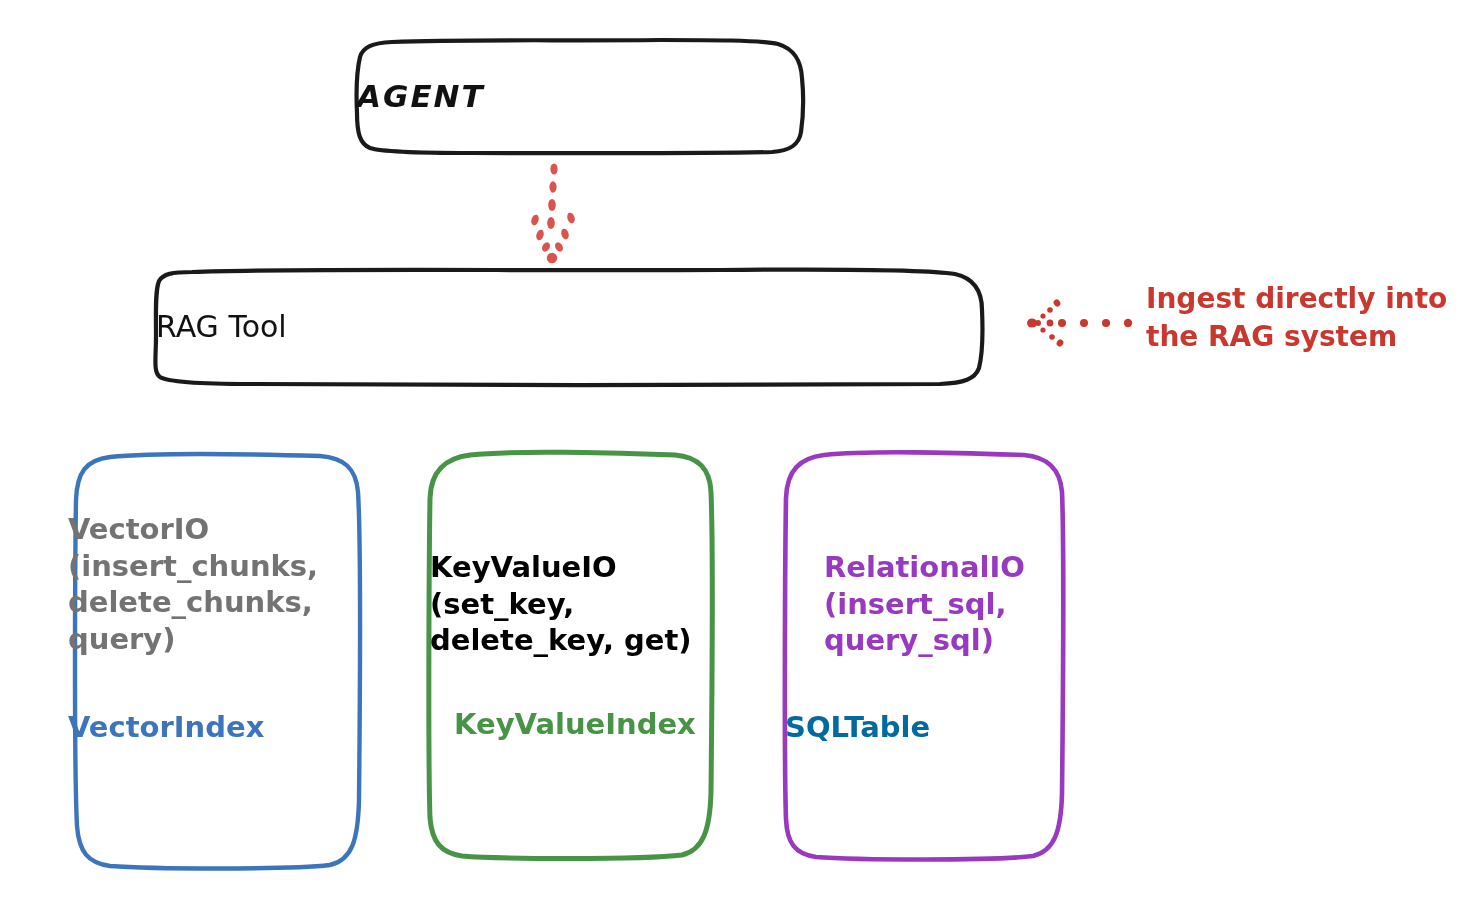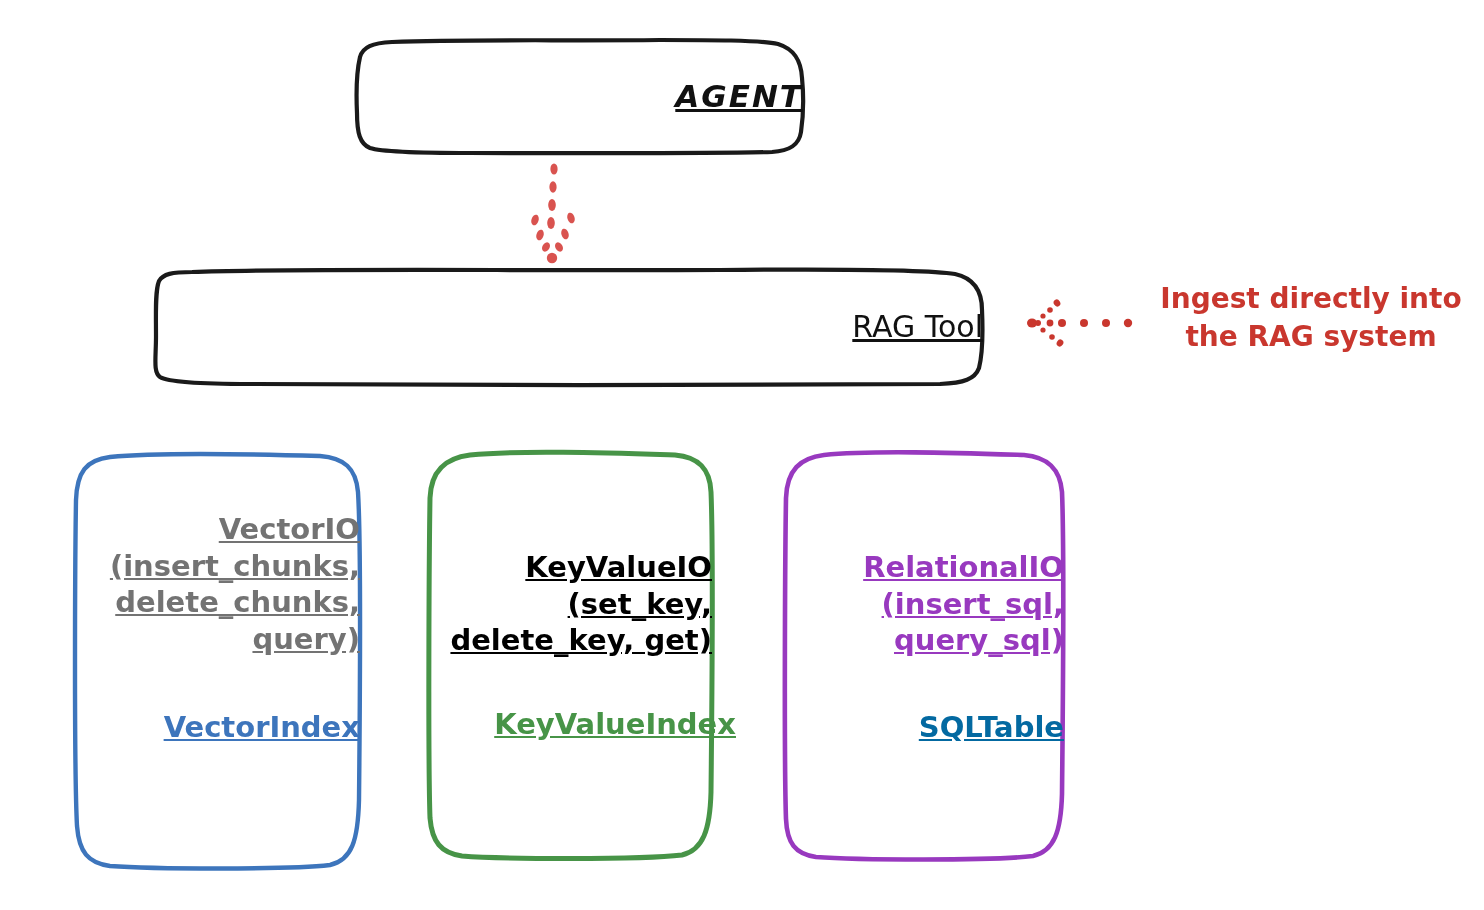--- a/index.html
+++ b/index.html
@@ -17,25 +17,24 @@
 
   #canvas {
     position: absolute;
     inset: 0;
     width: 1484px;
     height: 910px;
   }
 
   .node-label {
     position: absolute;
-    text-align: right;
+    text-align: left;
     pointer-events: none;
     white-space: pre-line;
     line-height: 1.22;
-    text-decoration: underline;
   }
 
   
   #agent-label {
     left: 357px;
     top: 78px;
     width: 446px;
     font-size: 31px;
     font-style: italic;
     font-weight: 600;
@@ -65,34 +64,34 @@
     font-weight: 600;
     line-height: 1.26;
   }
 
   #vector-api    { left: 68px;  top: 511px; width: 292px; color: #737373; }
   #vector-index  { left: 68px;  top: 709px; width: 292px; color: #3d75bc; }
 
   #kv-api        { left: 430px; top: 549px; width: 282px; color: #000000; }
   #kv-index      { left: 454px; top: 706px; width: 282px; color: #479447; }
 
-  #rel-api       { left: 785px; top: 549px; width: 279px; color: #9839bf; }
+  #rel-api       { left: 824px; top: 549px; width: 279px; color: #9839bf; }
   #rel-index     { left: 785px; top: 709px; width: 279px; color: #0369a1; }
 
   
   #ingest-note {
     position: absolute;
     left: 1146px;
     top: 280px;
     width: 330px;
     font-size: 28px;
     font-weight: 600;
     line-height: 1.34;
     color: #c9372e;
-    text-align: center;
+    text-align: left;
     white-space: pre-line;
     pointer-events: none;
     font-family: "DejaVu Sans", sans-serif;
   }
 </style>
 </head>
 <body>
 
 <svg id="canvas" viewBox="0 0 1484 910" xmlns="http://www.w3.org/2000/svg">
 

